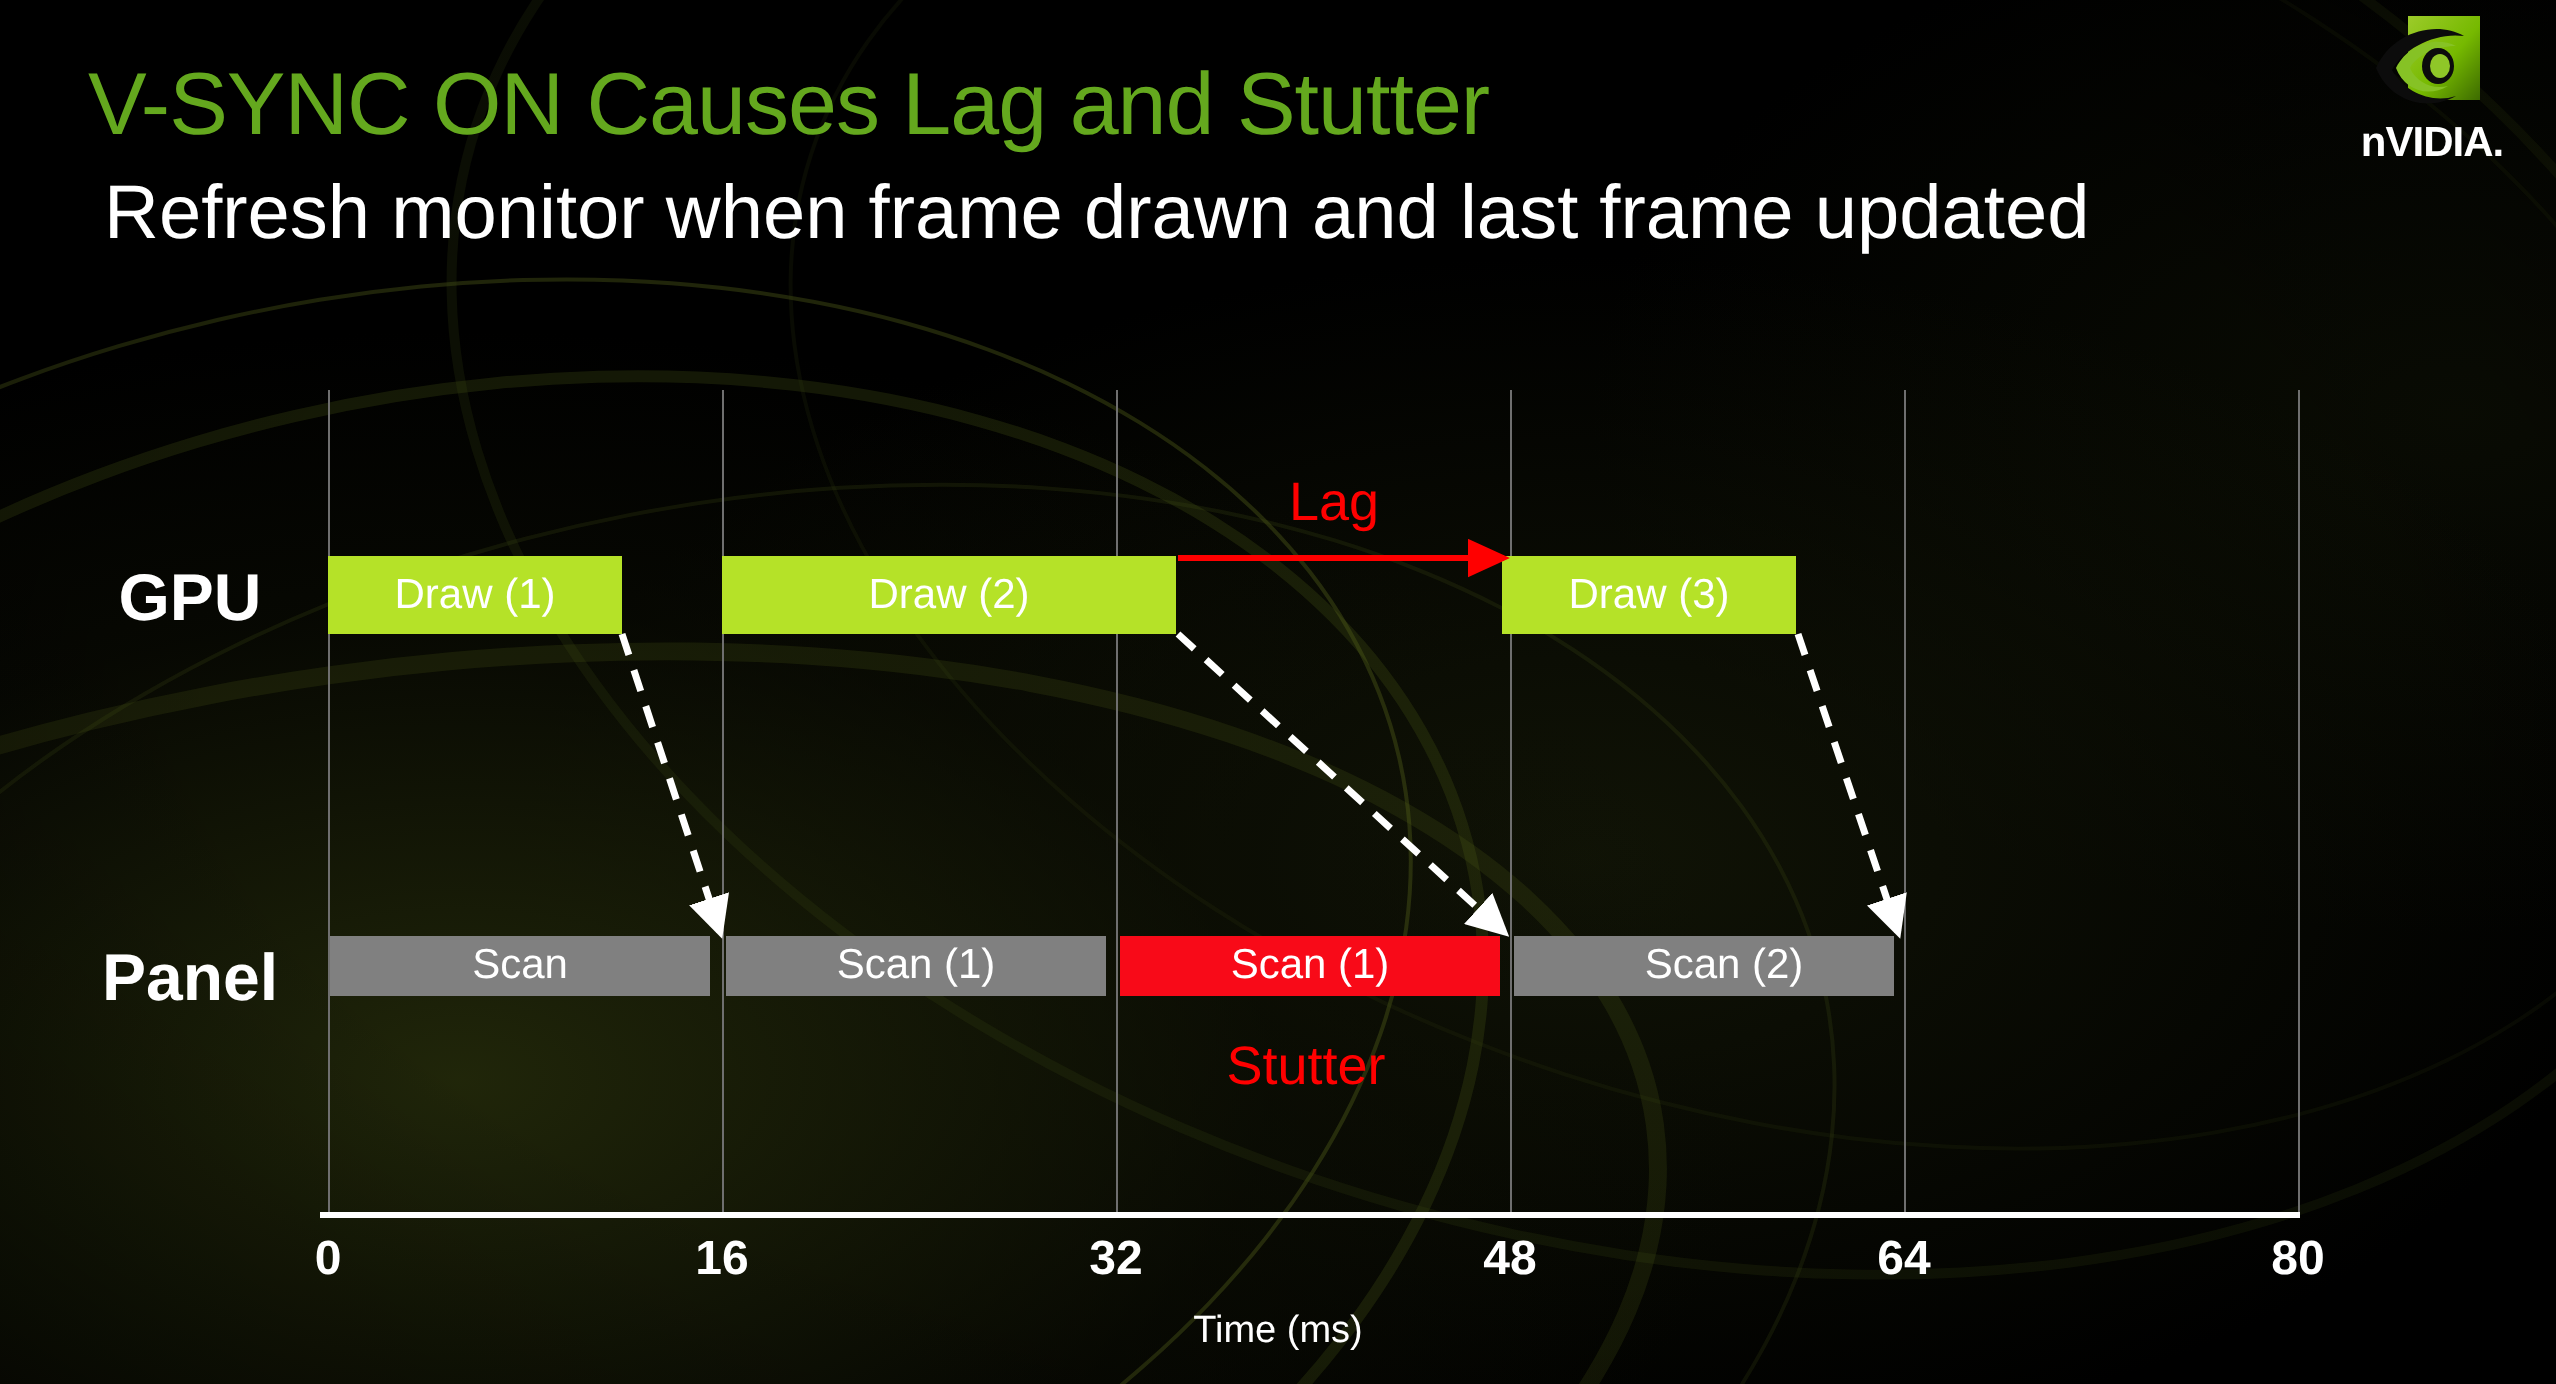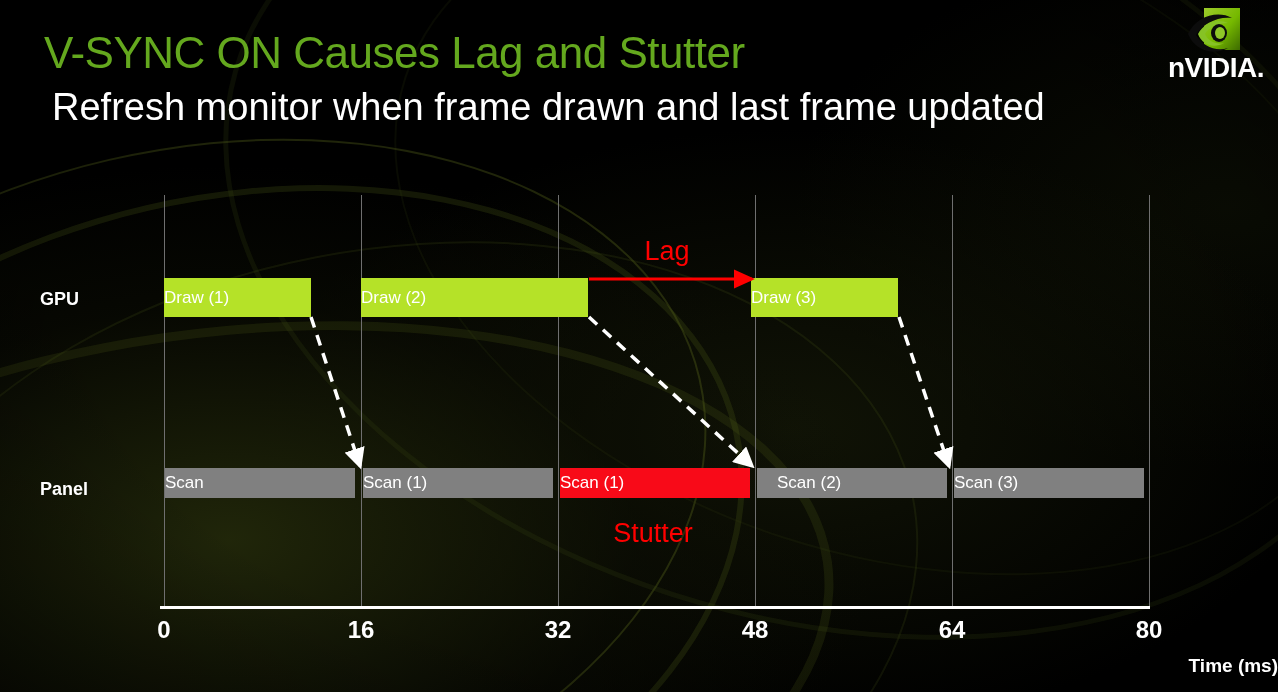--- a/index.html
+++ b/index.html
@@ -66,21 +66,21 @@
     position: absolute;
     right: 8px; top: 2px;
     width: 108px; height: 84px;
   }
   .logo-word {
     position: absolute;
     left: 0; bottom: 2px;
     width: 108px;
     text-align: center;
     color: #ffffff;
-    font-size: 28px;
+    font-size: 21px;
     font-weight: bold;
     letter-spacing: -0.5px;
   }
 
   
   .plot { position: absolute; left: 0; top: 0; width: 1278px; height: 692px; }
   .gridline {
     position: absolute;
     top: 195px;
     width: 1px;
@@ -97,39 +97,39 @@
     position: absolute;
     top: 616px;
     font-size: 24px;
     font-weight: bold;
     color: #ffffff;
     transform: translateX(-50%);
   }
   .axis-title {
     position: absolute;
     top: 655px; left: 0; width: 1278px;
-    text-align: right;
+    text-align: center;
     font-size: 19px;
+    font-weight: normal;
+    color: #ffffff;
+  }
+  .row-label {
+    position: absolute;
+    font-size: 33px;
     font-weight: bold;
     color: #ffffff;
-  }
-  .row-label {
-    position: absolute;
-    font-size: 18px;
-    font-weight: bold;
-    color: #ffffff;
-    text-align: left;
+    text-align: center;
     transform: translateY(-50%);
   }
   .bar {
     position: absolute;
     display: flex;
     align-items: center;
-    justify-content: flex-start;
-    font-size: 17px;
+    justify-content: center;
+    font-size: 21px;
     color: #ffffff;
     box-sizing: border-box;
     overflow: hidden;
     white-space: nowrap;
   }
   .bar.gpu  { top: 278px; height: 39px; color: #ffffff; }
   .bar.panel{ top: 468px; height: 30px; }
   .lag-label {
     position: absolute;
     font-size: 27px;
@@ -210,23 +210,20 @@
     </div>
     <div class="bar panel" style="left:363px; width:190px; background:#808080;">
       <span>Scan (1)</span>
     </div>
     <div class="bar panel" style="left:560px; width:190px; background:#f80a18;">
       <span>Scan (1)</span>
     </div>
     <div class="bar panel" style="left:757px; width:190px; background:#808080;padding-left:20px;">
       <span>Scan (2)</span>
     </div>
-    <div class="bar panel" style="left:954px; width:190px; background:#808080;">
-      <span>Scan (3)</span>
-    </div>
 
     <svg class="lag-arrow" width="1278" height="692">
       <defs>
         <marker id="redhead" markerWidth="7" markerHeight="7" refX="6" refY="3.2" orient="auto">
           <path d="M0,0 L7,3.2 L0,6.4 z" fill="#ff0000"></path>
         </marker>
         <marker id="whitehead" markerWidth="6" markerHeight="6" refX="5" refY="3" orient="auto">
           <path d="M0,0 L6,3 L0,6 z" fill="#ffffff"></path>
         </marker>
       </defs>

